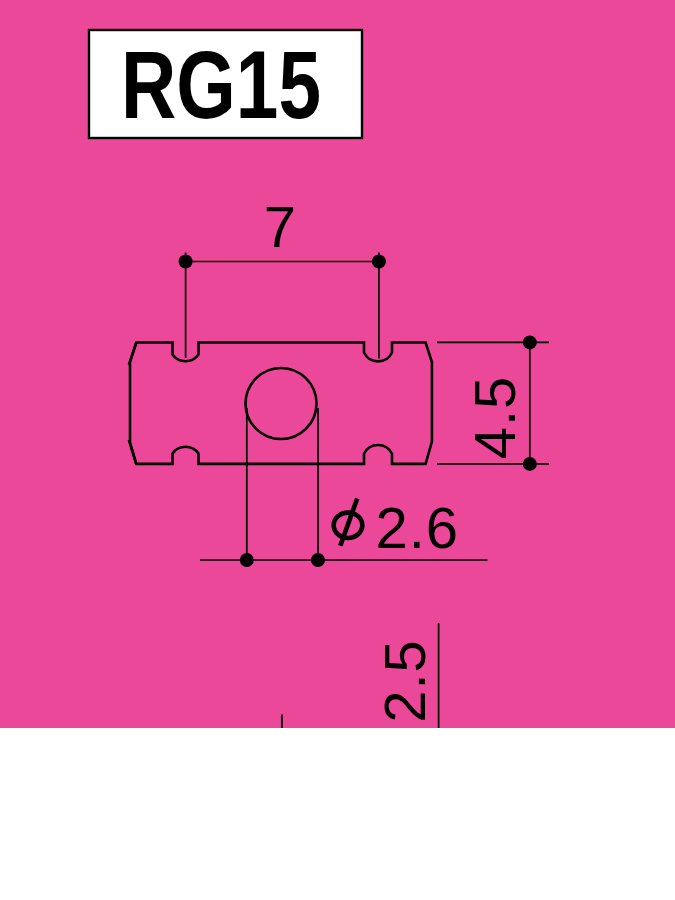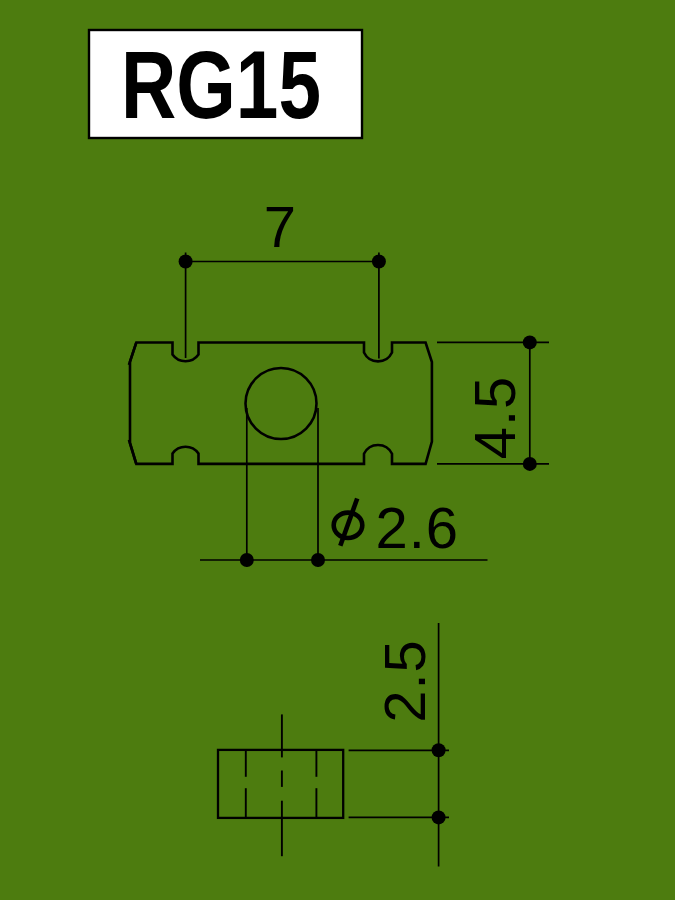--- a/index.html
+++ b/index.html
@@ -3,22 +3,22 @@
 <meta charset="utf-8">
 <style>
   html, body {
     margin: 0;
     padding: 0;
     background: #ffffff;
   }
   .page {
     position: relative;
     width: 675px;
-    height: 900px;
-    background: #4d7c0f;
+    height: 728px;
+    background: #ec4899;
     overflow: hidden;
   }
   svg {
     display: block;
   }
   .outline {
     fill: none;
     stroke: #000000;
     stroke-width: 2.6;
     stroke-linejoin: miter;

